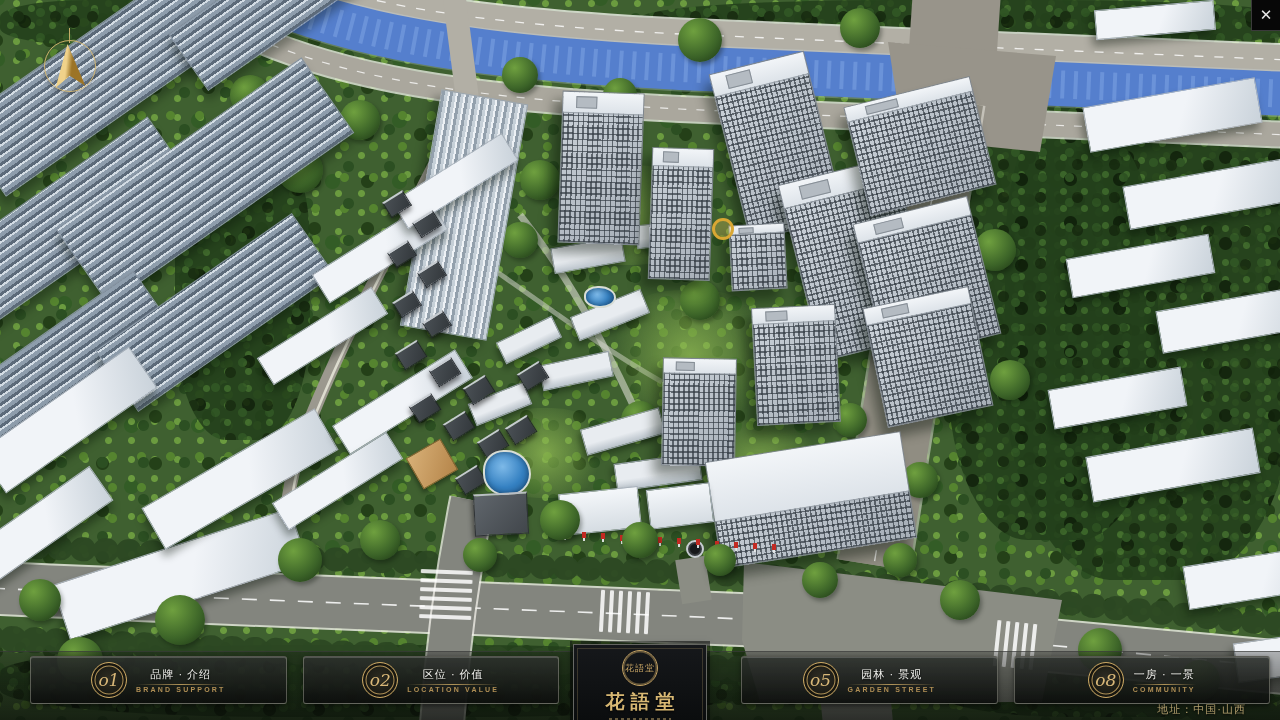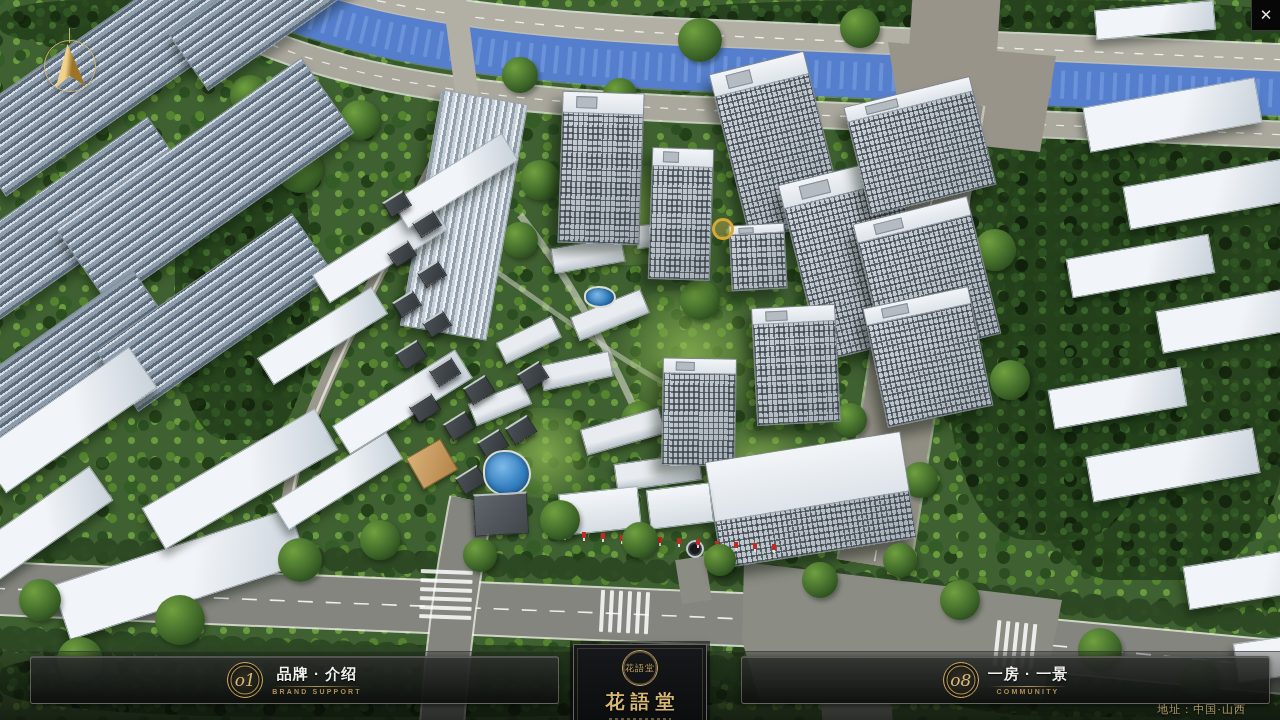--- a/index.html
+++ b/index.html
@@ -61,21 +61,21 @@
   .nav-item{flex:1;height:46px;display:flex;align-items:center;justify-content:center;gap:9px;cursor:pointer;border-radius:3px;
     background:linear-gradient(180deg,rgba(46,50,46,.88),rgba(13,15,13,.92));
     border:1px solid rgba(170,170,158,.45);
     box-shadow:inset 0 1px 0 rgba(255,255,255,.18),0 2px 5px rgba(0,0,0,.5);}
   .num-circle{width:34px;height:34px;border-radius:50%;flex:0 0 auto;display:flex;align-items:center;justify-content:center;
     border:1px solid #caa763;
     box-shadow:inset 0 0 0 2.5px rgba(10,12,10,.92),inset 0 0 0 3.5px rgba(202,167,99,.85);
     background:radial-gradient(circle,rgba(62,56,40,.55),rgba(14,14,11,.92));}
   .num{font-family:"DejaVu Serif",serif;font-style:italic;color:#d9b878;font-size:17px;}
   .labels{display:flex;flex-direction:column;align-items:center;min-width:0;}
-  .zh{color:#f2f2ee;font-size:15px;font-weight:bold;letter-spacing:1px;white-space:nowrap;text-shadow:0 1px 2px #000;}
+  .zh{color:#f2f2ee;font-size:11px;font-weight:normal;letter-spacing:1px;white-space:nowrap;text-shadow:0 1px 2px #000;}
   .lbl-divider{width:100%;height:1px;margin:2px 0 1px;background:linear-gradient(90deg,transparent,rgba(202,167,99,.85),transparent);}
   .en{color:#b08f55;font-size:7px;font-weight:bold;letter-spacing:2.2px;white-space:nowrap;}
   .logo-panel{position:relative;width:132px;height:80px;margin-top:-12px;flex:0 0 auto;cursor:pointer;
     background:linear-gradient(180deg,#16181b,#0a0c0d);
     border:1px solid rgba(175,175,165,.55);
     box-shadow:0 0 0 3px rgba(8,9,8,.55),0 3px 8px rgba(0,0,0,.6);
     display:flex;flex-direction:column;align-items:center;justify-content:center;gap:3px;}
   .logo-panel::after{content:"";position:absolute;inset:3px;border:1px solid rgba(150,130,90,.32);pointer-events:none;}
   .seal{width:36px;height:36px;border-radius:50%;border:1.5px solid #c5a364;box-shadow:inset 0 0 0 1.5px rgba(197,163,100,.45);
     color:#c5a364;font-size:9px;line-height:10px;display:flex;align-items:center;justify-content:center;text-align:center;
@@ -323,29 +323,49 @@
           <div class="nav-item">
     <div class="num-circle">
       <span class="num">o1</span>
     </div>
     <div class="labels">
       <span class="zh">品牌 · 介绍</span>
       <span class="lbl-divider"></span>
       <span class="en">BRAND SUPPORT</span>
     </div>
   </div>
+          <div class="nav-item">
+    <div class="num-circle">
+      <span class="num">o2</span>
+    </div>
+    <div class="labels">
+      <span class="zh">区位 · 价值</span>
+      <span class="lbl-divider"></span>
+      <span class="en">LOCATION VALUE</span>
+    </div>
+  </div>
         </div>
       <div class="logo-panel">
         <div class="seal">花語堂</div>
         <div class="logo-title">花語堂</div>
         <div class="logo-sub"></div>
       </div>
       <div class="nav-items" id="nav-right">
           <div class="nav-item">
     <div class="num-circle">
+      <span class="num">o5</span>
+    </div>
+    <div class="labels">
+      <span class="zh">园林 · 景观</span>
+      <span class="lbl-divider"></span>
+      <span class="en">GARDEN STREET</span>
+    </div>
+  </div>
+          <div class="nav-item">
+    <div class="num-circle">
       <span class="num">o8</span>
     </div>
     <div class="labels">
       <span class="zh">一房 · 一景</span>
       <span class="lbl-divider"></span>
       <span class="en">COMMUNITY</span>
     </div>
   </div>
         </div>
     </div>

